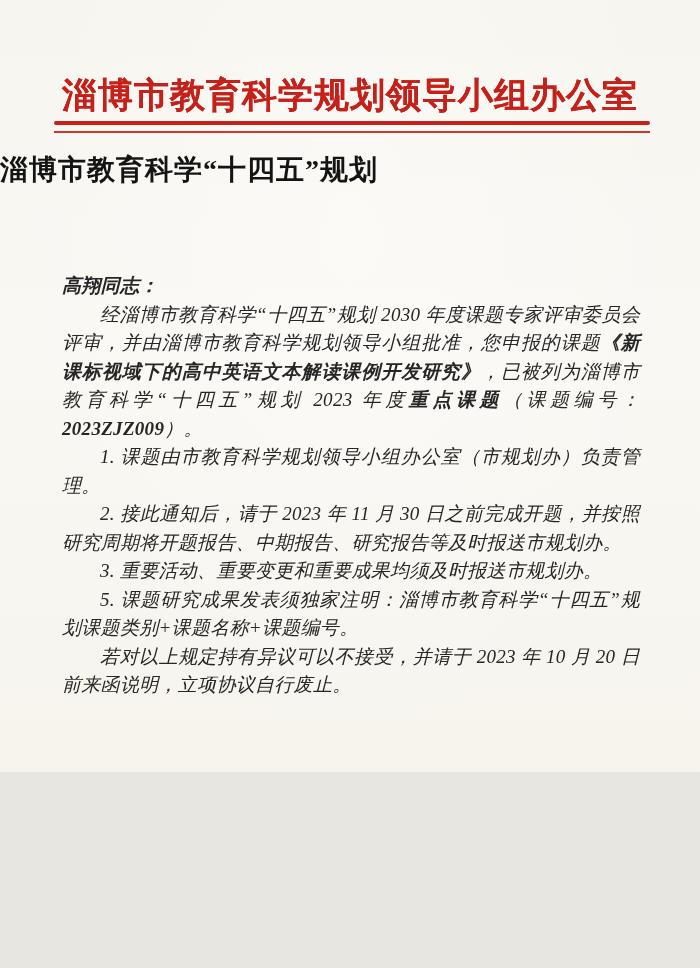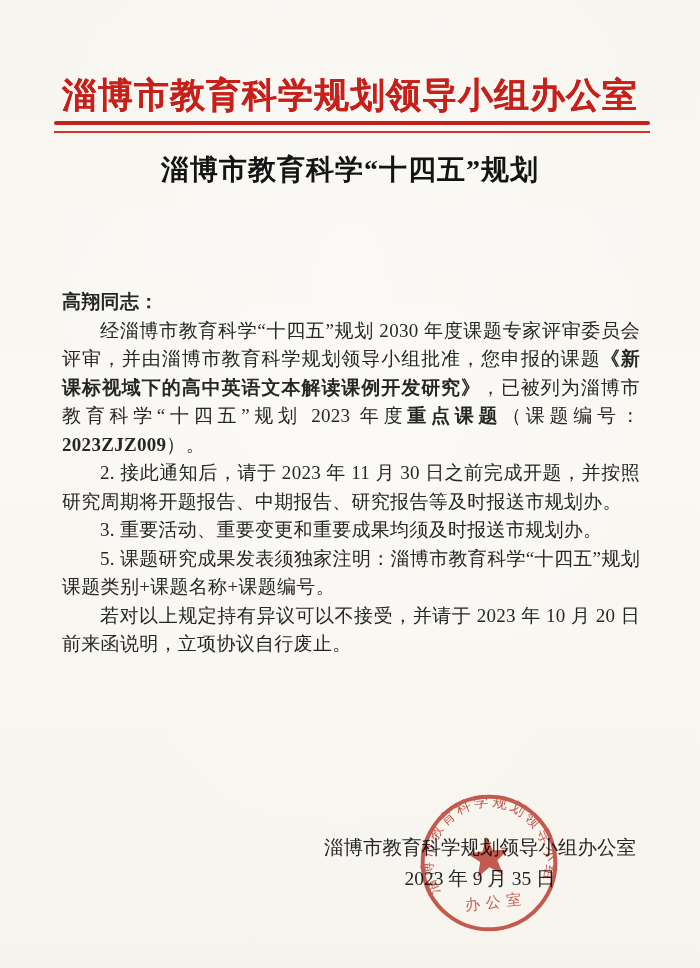--- a/index.html
+++ b/index.html
@@ -1,20 +1,20 @@
 <!DOCTYPE html>
 <html style="--accent: #c5211a; --seal-color: #bf3a2e;"><head>
 <meta charset="utf-8">
 <style>
   html,body { margin:0; padding:0; }
   body { background:#e8e6e1; font-family:"Liberation Serif", serif; }
 
   .page {
     position:relative;
-    width:700px; height:968px;
+    width:700px; height:772px;
     margin:0 auto;
     background:
       radial-gradient(ellipse at 50% 30%, rgba(255,255,255,.35), rgba(0,0,0,0) 70%),
       linear-gradient(180deg, #f7f5ef 0%, #faf8f3 45%, #f6f4ed 100%);
     overflow:hidden;
     color:#262626;
   }
 
   
   .letterhead {
@@ -33,33 +33,34 @@
   }
   .rule-thin {
     position:absolute; top:131px; left:54px; right:50px;
     height:1.5px; background:var(--accent, #c5211a);
     opacity:.9;
   }
 
   
   .doc-title {
     position:absolute; top:148px; left:0; right:0;
-    text-align:center;
+    text-align:left;
     font-size:28px; font-weight:700;
     line-height:44px;
     color:#141414;
     letter-spacing:1px;
   }
 
   
   .body-text {
-    position:absolute; top:288px; left:62px; width:578px;
+    position:absolute; top:272px; left:62px; width:578px;
     font-size:19px; line-height:28.5px;
     text-align:justify;
     letter-spacing:.3px;
+    font-style:italic;
   }
   .body-text p { margin:0; text-indent:2em; }
   .body-text p.salutation { text-indent:0; font-weight:700; }
   .body-text .b { font-weight:700; }
 
   
   .signature {
     position:absolute; top:832px; right:64px;
     text-align:center;
     font-size:19.5px; line-height:31px;
@@ -88,20 +89,21 @@
   <div class="rule-thin"></div>
 
   <div class="doc-title">
     <div>淄博市教育科学“十四五”规划</div>
   </div>
 
   <div class="body-text">
     <p class="salutation">高翔同志：</p>
     <div>
         <p><span>经淄博市教育科学“十四五”规划 2030 年度课题专家评审委员会评审，并由淄博市教育科学规划领导小组批准，您申报的课题</span><span class="b">《新课标视域下的高中英语文本解读课例开发研究》</span><span>，已被列为淄博市教育科学“十四五”规划 2023 年度</span><span class="b">重点课题</span><span>（课题编号：</span><span class="b">2023ZJZ009</span><span>）。</span></p>
+        <p><span>1. 课题由市教育科学规划领导小组办公室（市规划办）负责管理。</span></p>
         <p><span>2. 接此通知后，请于 2023 年 11 月 30 日之前完成开题，并按照研究周期将开题报告、中期报告、研究报告等及时报送市规划办。</span></p>
         <p><span>3. 重要活动、重要变更和重要成果均须及时报送市规划办。</span></p>
         <p><span>5. 课题研究成果发表须独家注明：淄博市教育科学“十四五”规划课题类别+课题名称+课题编号。</span></p>
         <p><span>若对以上规定持有异议可以不接受，并请于 2023 年 10 月 20 日前来函说明，立项协议自行废止。</span></p>
       </div>
   </div>
 
   <div class="signature">
     <div>淄博市教育科学规划领导小组办公室</div>
     <div>2023 年 9 月 35 日</div>

